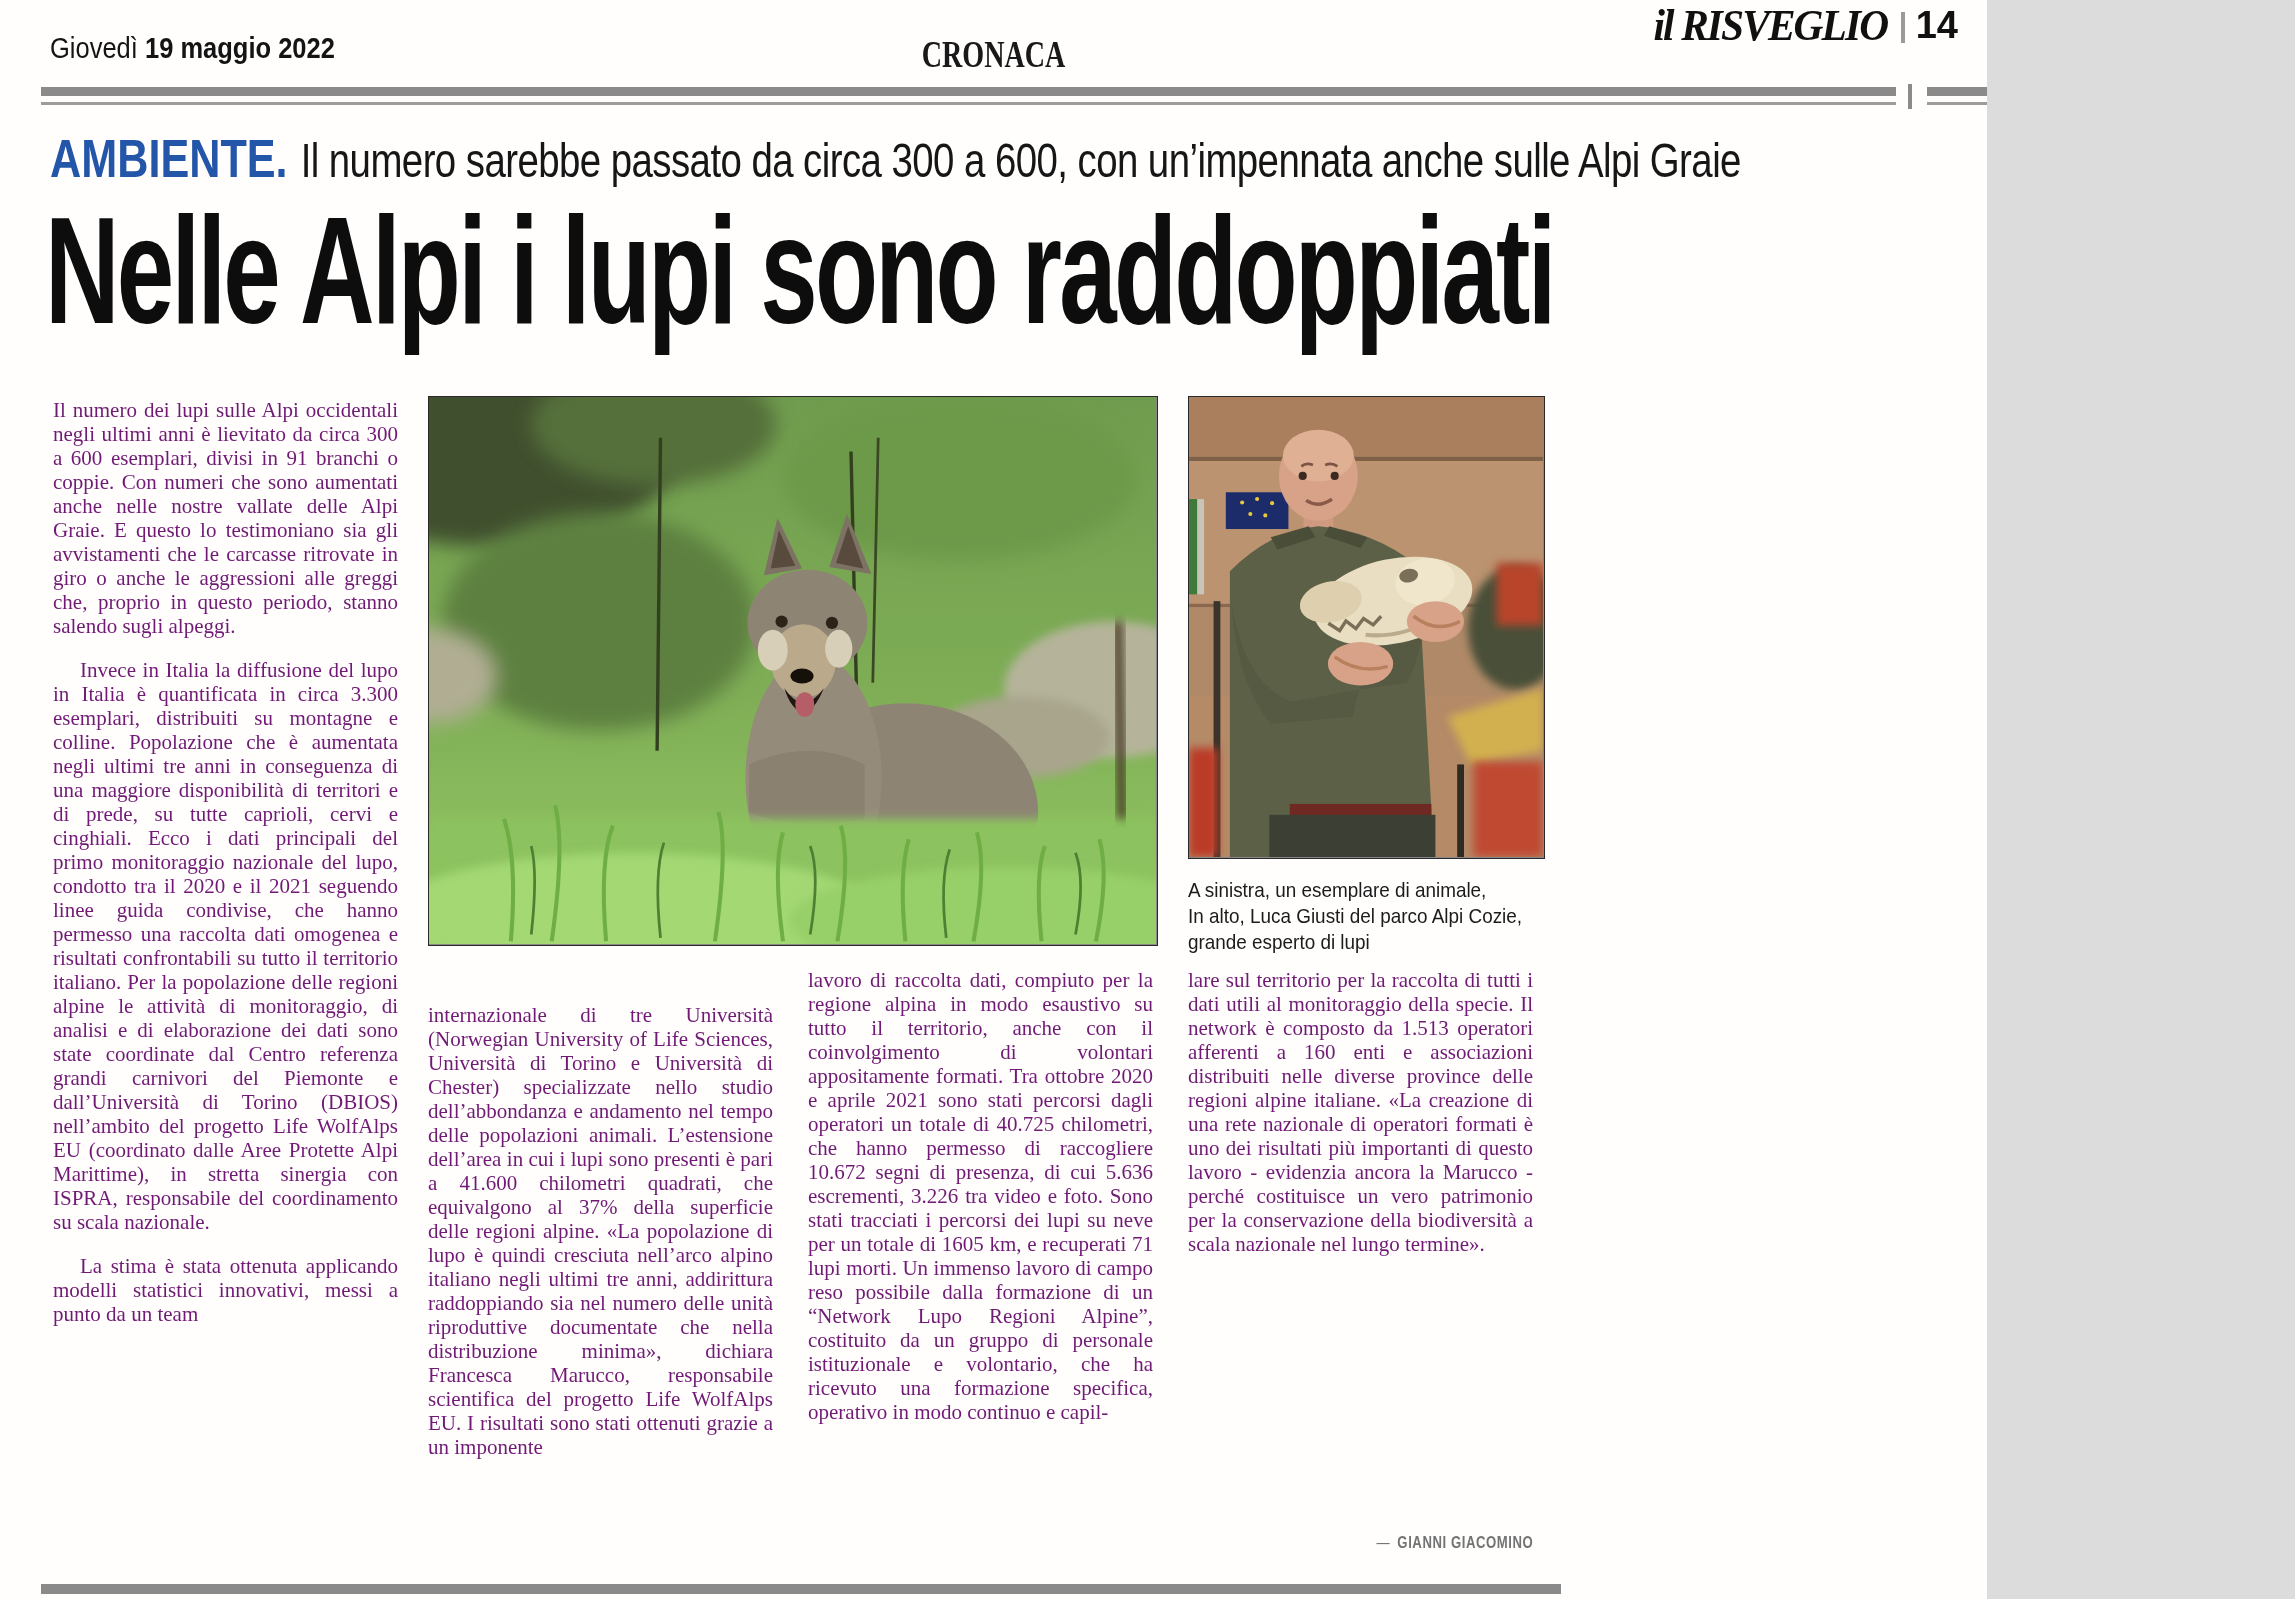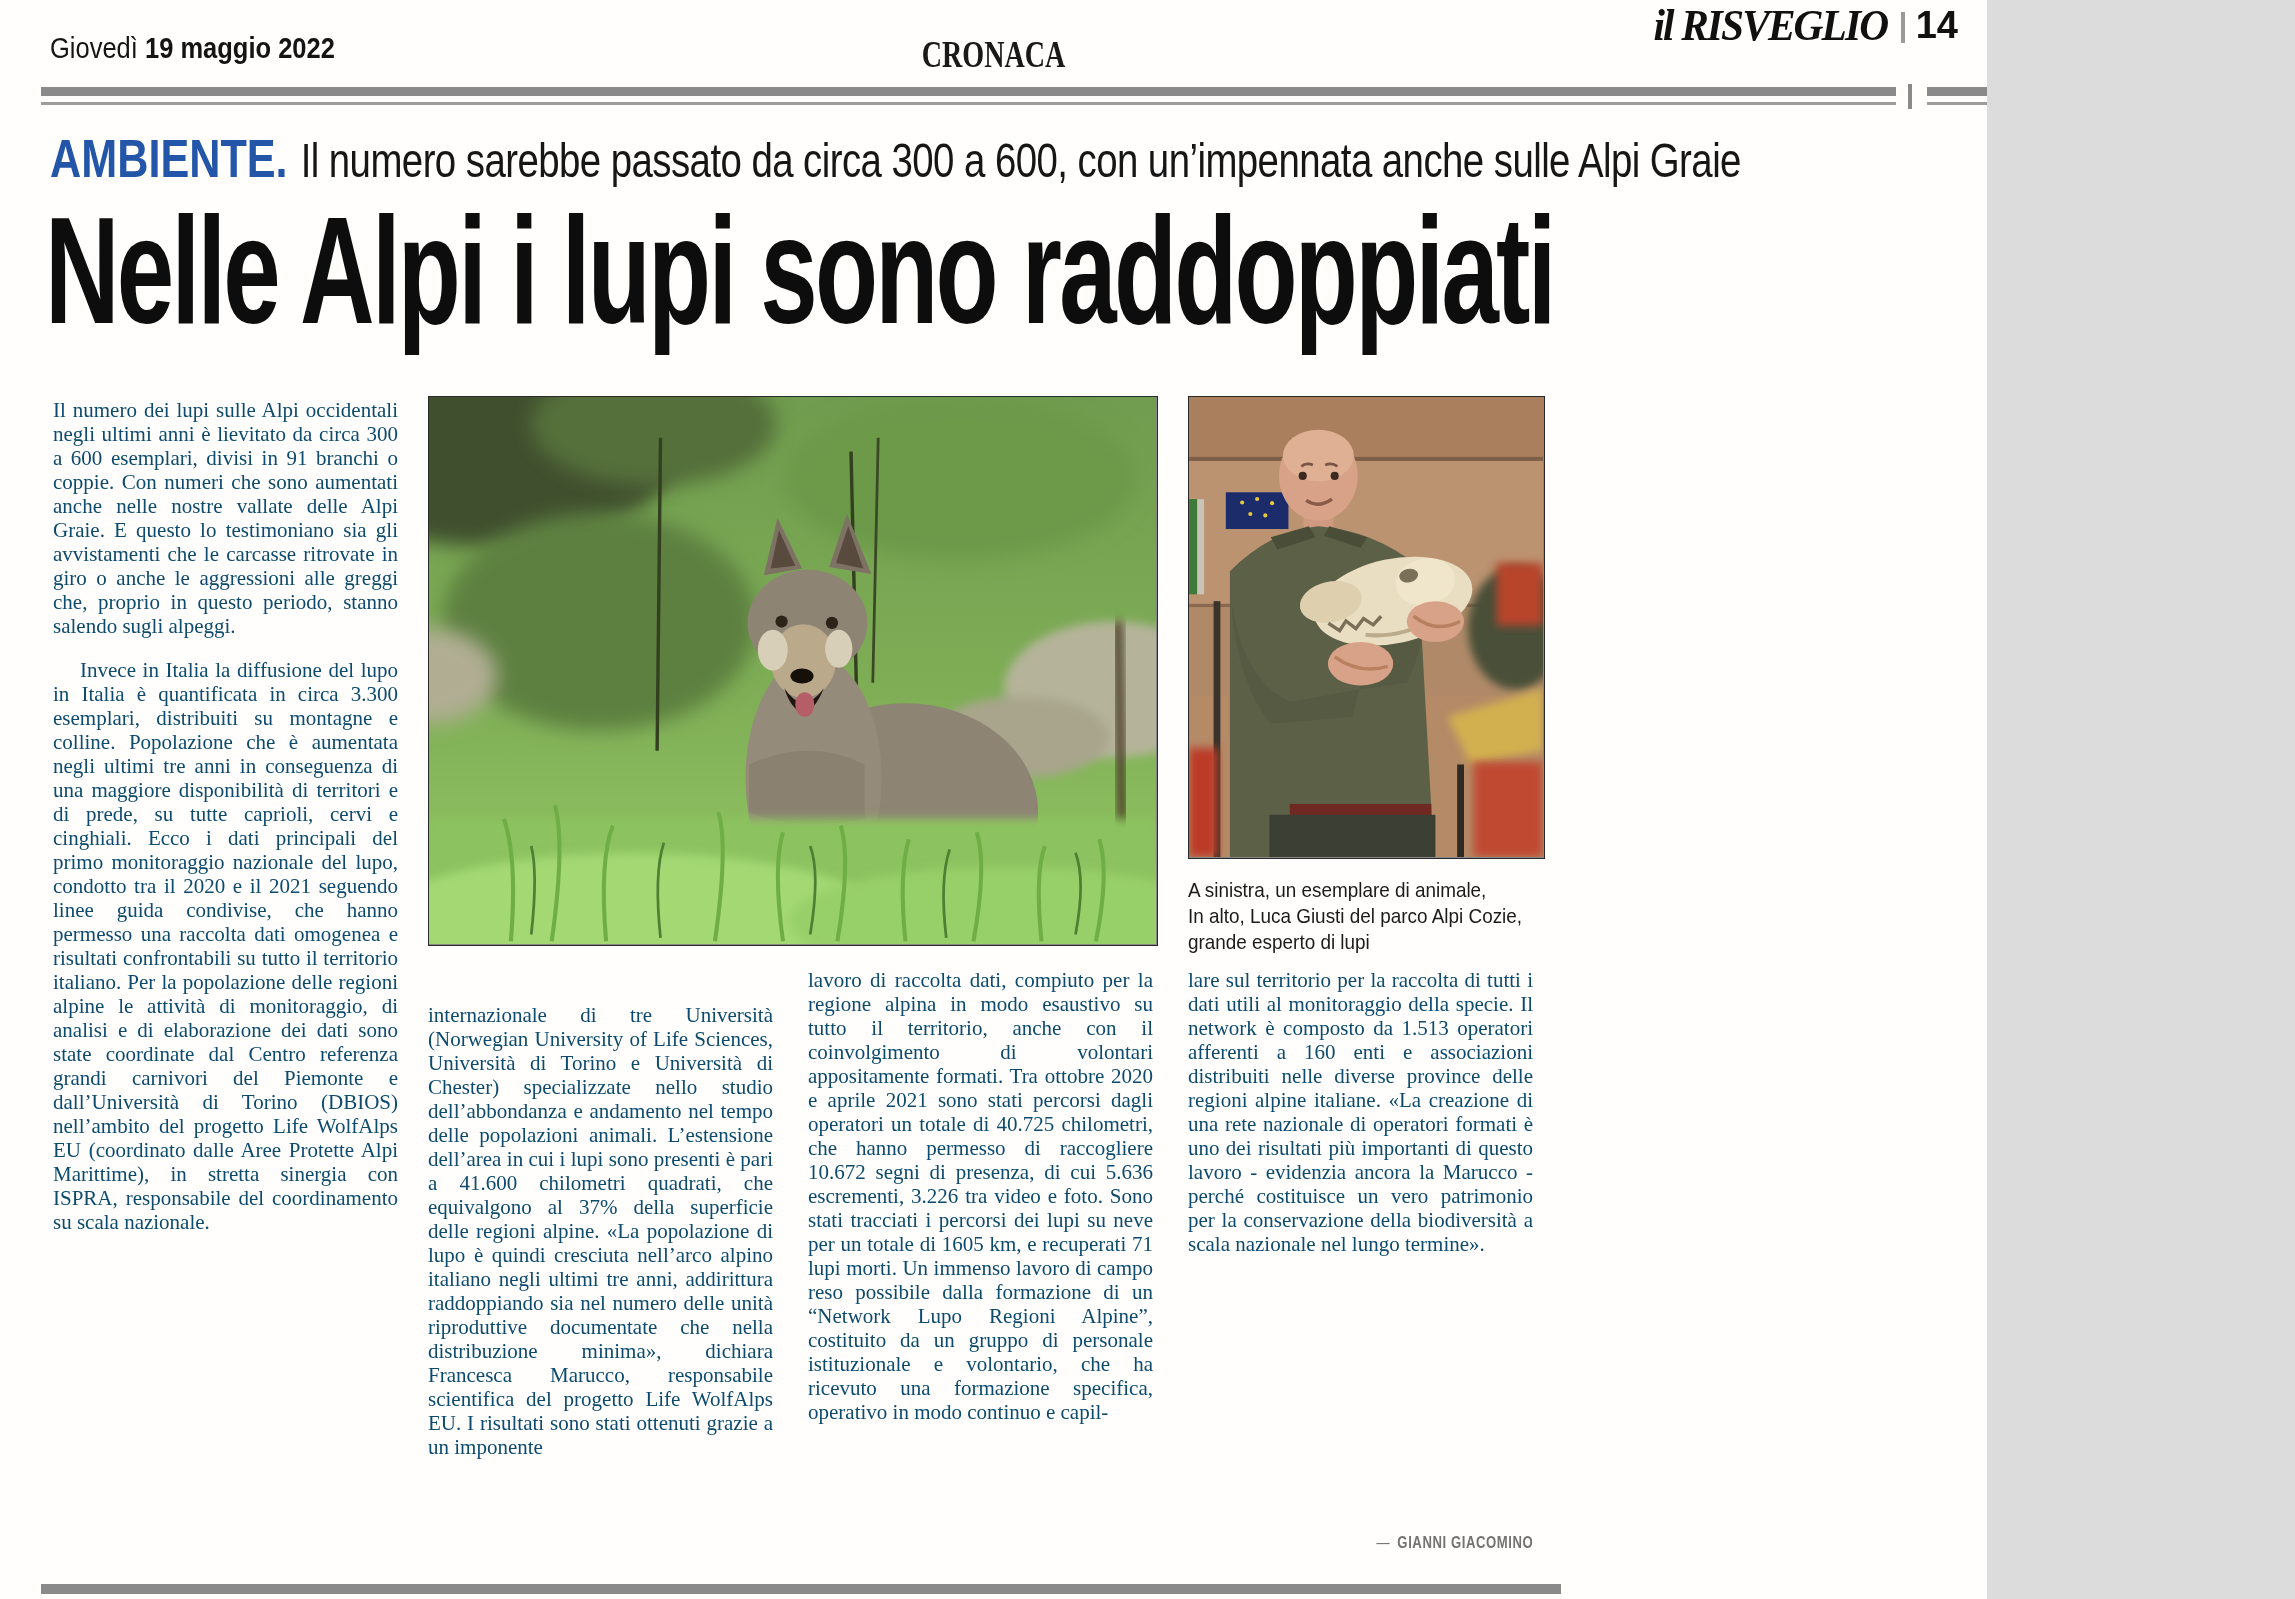--- a/index.html
+++ b/index.html
@@ -29,21 +29,21 @@
     transform:scaleX(.8); transform-origin:0 0; }
   .kicker-label { font-family:"Liberation Sans", sans-serif; font-weight:700; font-size:54px; }
   .kicker-text  { font-family:"Liberation Sans", sans-serif; font-weight:400; font-size:48px;
     color:#161616; margin-left:16.3px; letter-spacing:-0.7px; }
   
   #headline { position:absolute; left:45px; top:193px; font-family:"Liberation Sans", sans-serif;
     font-weight:700; font-size:153px; line-height:1; letter-spacing:-4.1px; white-space:nowrap;
     transform:scaleX(.675); transform-origin:0 0; color:#0d0d0d; }
   
   .col { position:absolute; width:345px; font-size:21px; line-height:24px;
-    text-align:justify; color:#0c4a6e; }
+    text-align:justify; color:#701a75; }
   .col p { margin:0; }
   .col p.indent { text-indent:27px;margin-top:20px; }
   #col1 { left:53px;  top:398px; }
   #col2 { left:428px; top:968px;margin-top:35px; }
   #col3 { left:808px;top:968px; }
   #col4 { left:1188px;top:968px; }
   
   .photo { position:absolute; border:1.4px solid #2a2a2a; box-sizing:border-box; overflow:hidden; background:#888; }
   #wolf-photo { left:428px; top:396px; width:730px; height:550px; }
   #man-photo  { left:1188px; top:396px; width:357px; height:463px; }
@@ -228,20 +228,21 @@
 
   <div id="caption">
       <div>A sinistra, un esemplare di animale,</div>
       <div>In alto, Luca Giusti del parco Alpi Cozie,</div>
       <div>grande esperto di lupi</div>
     </div>
 
   <div class="col" id="col1">
       <p>Il numero dei lupi sulle Alpi occidentali negli ultimi anni è lievitato da circa 300 a 600 esemplari, divisi in 91 branchi o coppie. Con numeri che sono aumentati anche nelle nostre vallate delle Alpi Graie. E questo lo testimoniano sia gli avvistamenti che le carcasse ritrovate in giro o anche le aggressioni alle greggi che, proprio in questo periodo, stanno salendo sugli alpeggi.</p>
       <p class="indent">Invece in Italia la diffusione del lupo in Italia è quantificata in circa 3.300 esemplari, distribuiti su montagne e colline. Popolazione che è aumentata negli ultimi tre anni in conseguenza di una maggiore disponibilità di territori e di prede, su tutte caprioli, cervi e cinghiali. Ecco i dati principali del primo monitoraggio nazionale del lupo, condotto tra il 2020 e il 2021 seguendo linee guida condivise, che hanno permesso una raccolta dati omogenea e risultati confrontabili su tutto il territorio italiano. Per la popolazione delle regioni alpine le attività di monitoraggio, di analisi e di elaborazione dei dati sono state coordinate dal Centro referenza grandi carnivori del Piemonte e dall’Università di Torino (DBIOS) nell’ambito del progetto Life WolfAlps EU (coordinato dalle Aree Protette Alpi Marittime), in stretta sinergia con ISPRA, responsabile del coordinamento su scala nazionale.</p>
+      <p class="indent">La stima è stata ottenuta applicando modelli statistici innovativi, messi a punto da un team</p>
     </div>
   <div class="col" id="col2">
       <p>internazionale di tre Università (Norwegian University of Life Sciences, Università di Torino e Università di Chester) specializzate nello studio dell’abbondanza e andamento nel tempo delle popolazioni animali. L’estensione dell’area in cui i lupi sono presenti è pari a 41.600 chilometri quadrati, che equivalgono al 37% della superficie delle regioni alpine. «La popolazione di lupo è quindi cresciuta nell’arco alpino italiano negli ultimi tre anni, addirittura raddoppiando sia nel numero delle unità riproduttive documentate che nella distribuzione minima», dichiara Francesca Marucco, responsabile scientifica del progetto Life WolfAlps EU. I risultati sono stati ottenuti grazie a un imponente</p>
     </div>
   <div class="col" id="col3">
       <p>lavoro di raccolta dati, compiuto per la regione alpina in modo esaustivo su tutto il territorio, anche con il coinvolgimento di volontari appositamente formati. Tra ottobre 2020 e aprile 2021 sono stati percorsi dagli operatori un totale di 40.725 chilometri, che hanno permesso di raccogliere 10.672 segni di presenza, di cui 5.636 escrementi, 3.226 tra video e foto. Sono stati tracciati i percorsi dei lupi su neve per un totale di 1605 km, e recuperati 71 lupi morti. Un immenso lavoro di campo reso possibile dalla formazione di un “Network Lupo Regioni Alpine”, costituito da un gruppo di personale istituzionale e volontario, che ha ricevuto una formazione specifica, operativo in modo continuo e capil-</p>
     </div>
   <div class="col" id="col4">
       <p>lare sul territorio per la raccolta di tutti i dati utili al monitoraggio della specie. Il network è composto da 1.513 operatori afferenti a 160 enti e associazioni distribuiti nelle diverse province delle regioni alpine italiane. «La creazione di una rete nazionale di operatori formati è uno dei risultati più importanti di questo lavoro - evidenzia ancora la Marucco - perché costituisce un vero patrimonio per la conservazione della biodiversità a scala nazionale nel lungo termine».</p>
     </div>

